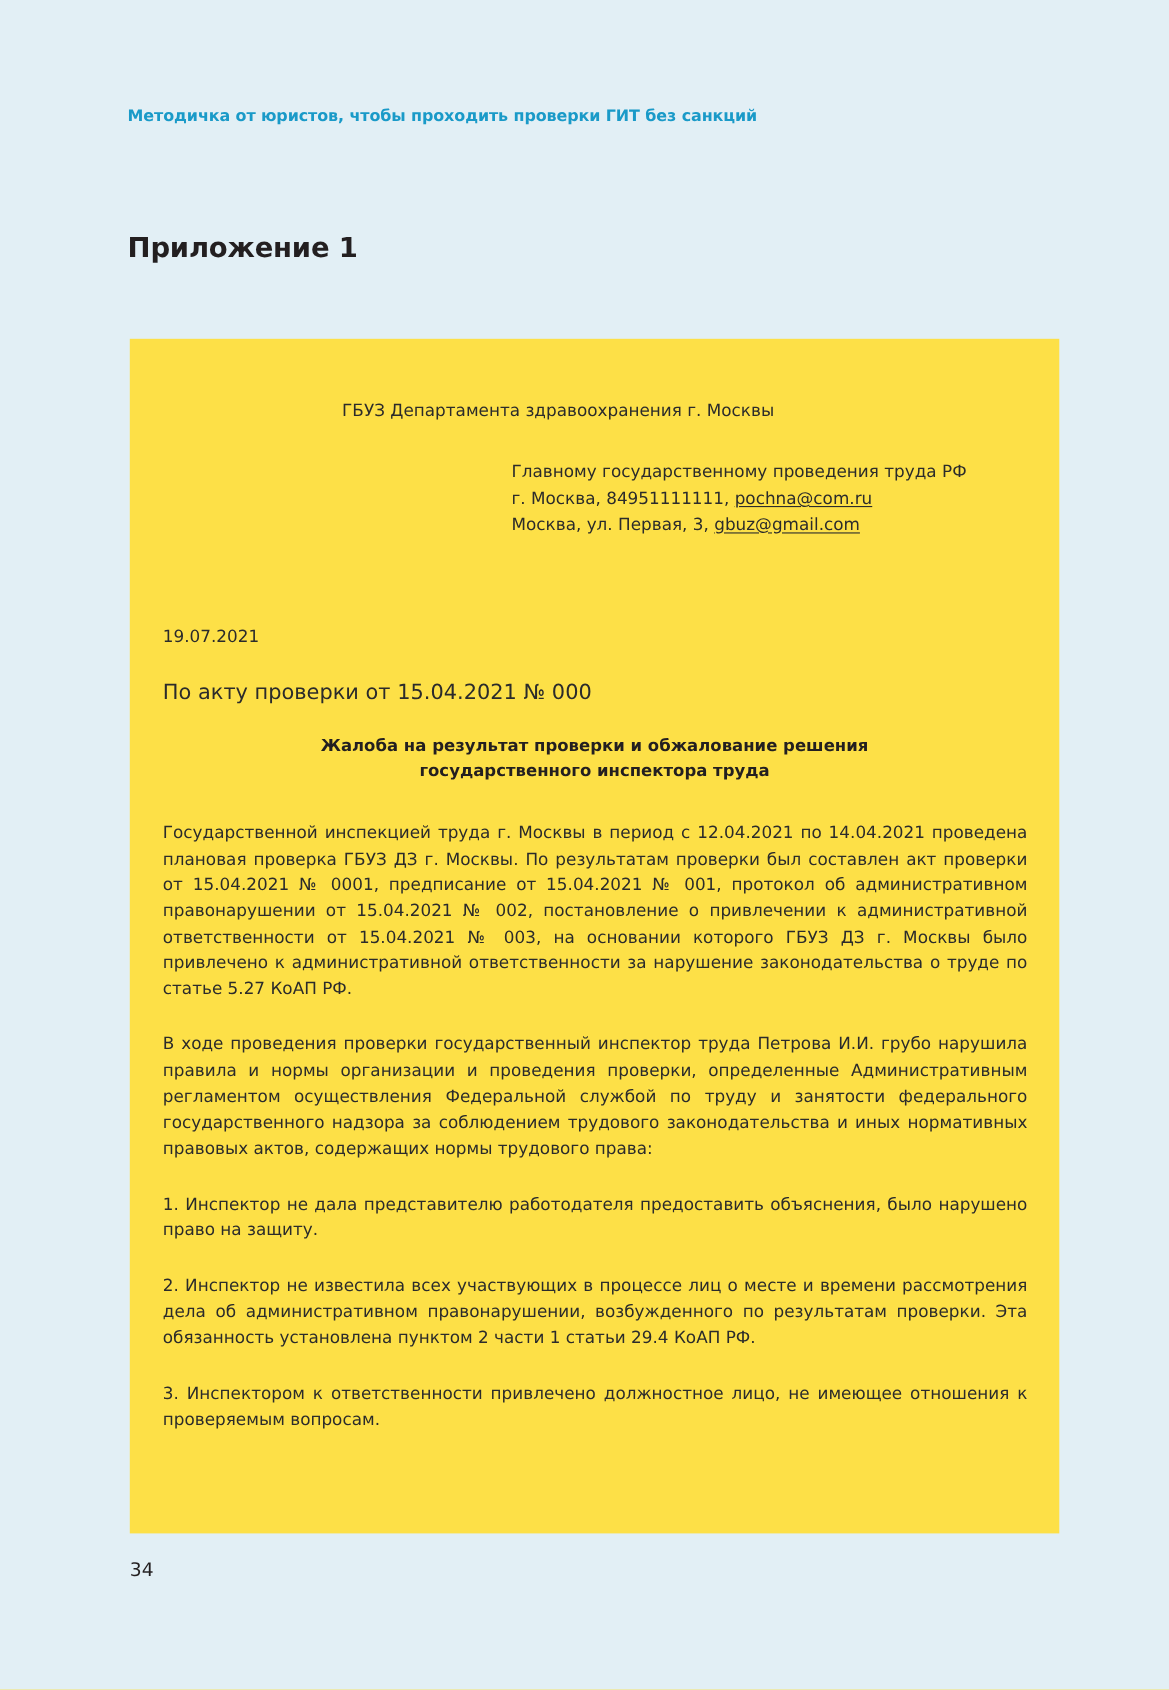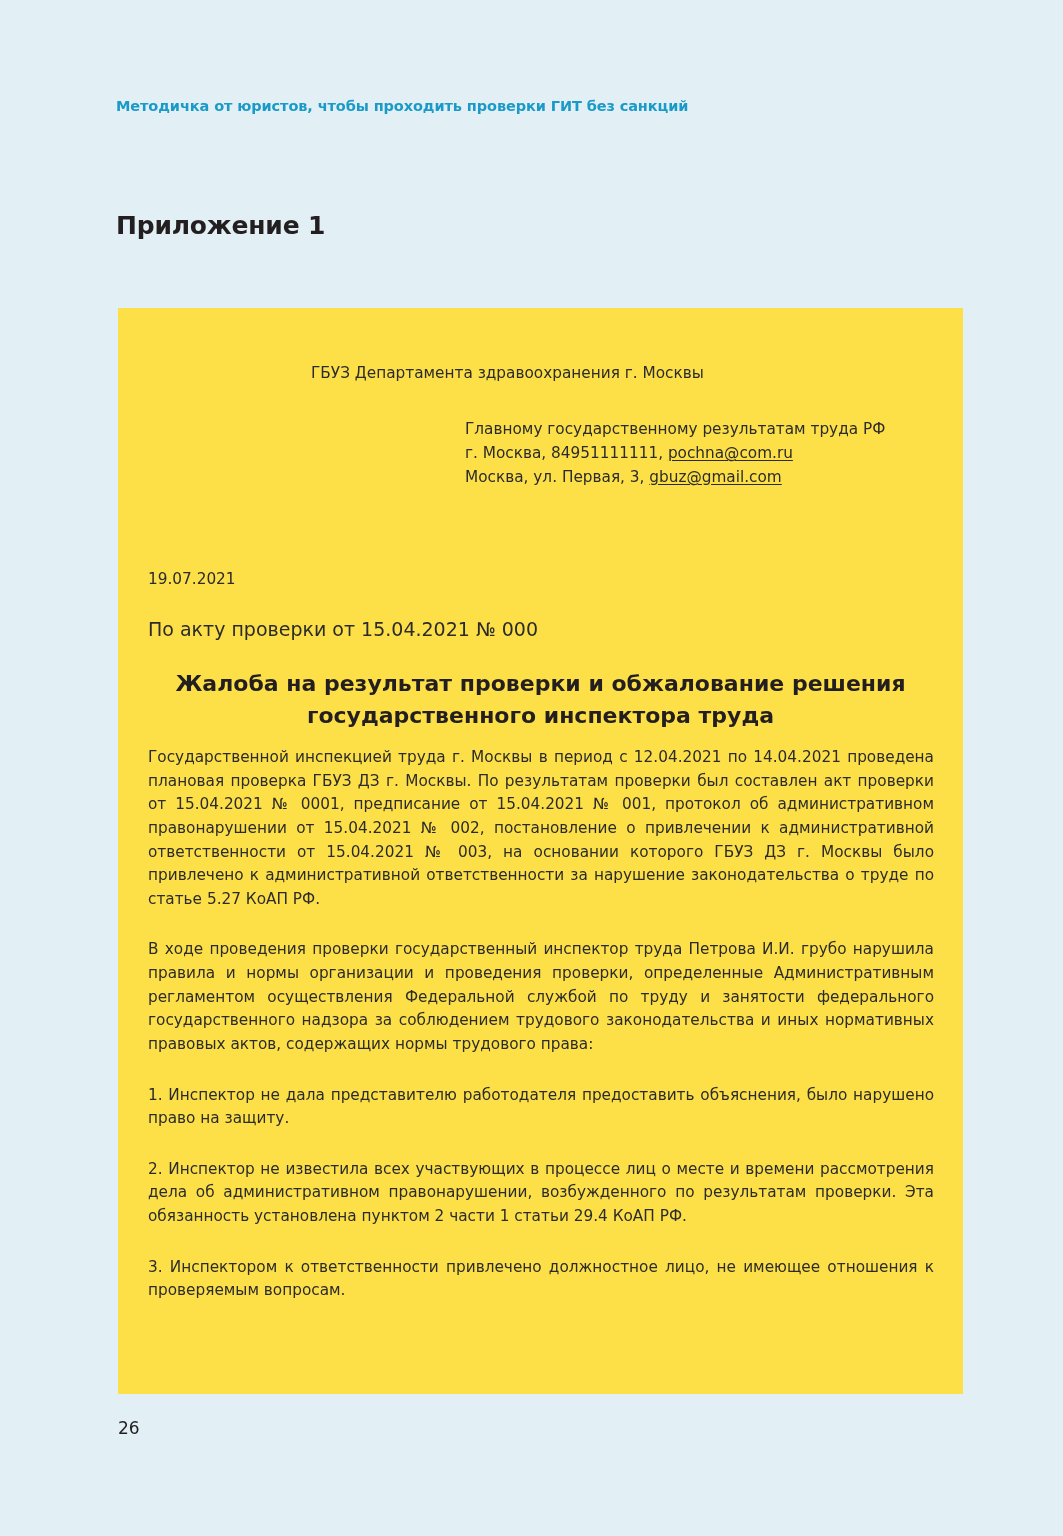--- a/index.html
+++ b/index.html
@@ -104,21 +104,21 @@
     font-size: 19px;
   }
 
   
   .doc-heading {
     position: absolute;
     left: 30px;
     top: 360px;
     width: 785px;
     text-align: center;
-    font-size: 22px;
+    font-size: 15px;
     font-weight: bold;
     line-height: 1.45;
     color: #231f20;
   }
 
   
   .body-area {
     position: absolute;
     left: 30px;
     top: 438px;
@@ -153,21 +153,21 @@
 <div class="running-head">Методичка от юристов, чтобы проходить проверки ГИТ без санкций</div>
 
 <h1 class="page-title">Приложение 1</h1>
 
 <div class="letter-card">
   <div class="letter-inner">
 
     <div class="org-line">ГБУЗ Департамента здравоохранения г. Москвы</div>
 
     <div class="addressee">
-      <div class="line">Главному государственному результатам труда РФ</div>
+      <div class="line">Главному государственному проведения труда РФ</div>
       <div class="line">
         <span>г. Москва, 84951111111, </span><a class="mail-link">pochna@com.ru</a>
       </div>
       <div class="line">
         <span>Москва, ул. Первая, 3, </span><a class="mail-link">gbuz@gmail.com</a>
       </div>
     </div>
 
     <div class="doc-date">19.07.2021</div>
 
@@ -182,13 +182,13 @@
       <p class="para gap-lg">Государственной инспекцией труда г. Москвы в период с 12.04.2021 по 14.04.2021 проведена плановая проверка ГБУЗ ДЗ г. Москвы. По результатам проверки был составлен акт проверки от 15.04.2021 № 0001, предписание от 15.04.2021 № 001, протокол об административном правонарушении от 15.04.2021 № 002, постанов­ление о привлечении к административной ответственности от 15.04.2021 № 003, на основании которого ГБУЗ ДЗ г. Москвы было привлечено к административной ответственности за нарушение законодательства о труде по статье 5.27 КоАП РФ.</p>
       <p class="para gap-lg">В ходе проведения проверки государственный инспектор труда Петрова И.И. грубо нарушила правила и нормы организации и проведения проверки, определенные Административным регламентом осуществления Федеральной службой по труду и занятости федерального государственного надзора за соблюдением трудового законодательства и иных нормативных правовых актов, содержащих нормы тру­дового права:</p>
       <p class="para gap-lg">1. Инспектор не дала представителю работодателя предоставить объяснения, было нарушено право на защиту.</p>
       <p class="para gap-lg">2. Инспектор не известила всех участвующих в процессе лиц о месте и времени рассмот­рения дела об административном правонарушении, возбужденного по результатам проверки. Эта обязанность установлена пунктом 2 части 1 статьи 29.4 КоАП РФ.</p>
       <p class="para">3. Инспектором к ответственности привлечено должностное лицо, не имеющее отношения к проверяемым вопросам.</p>
     </div>
 
   </div>
 </div>
 
-<div class="folio">26</div>
+<div class="folio">34</div>
 
 </body></html>

